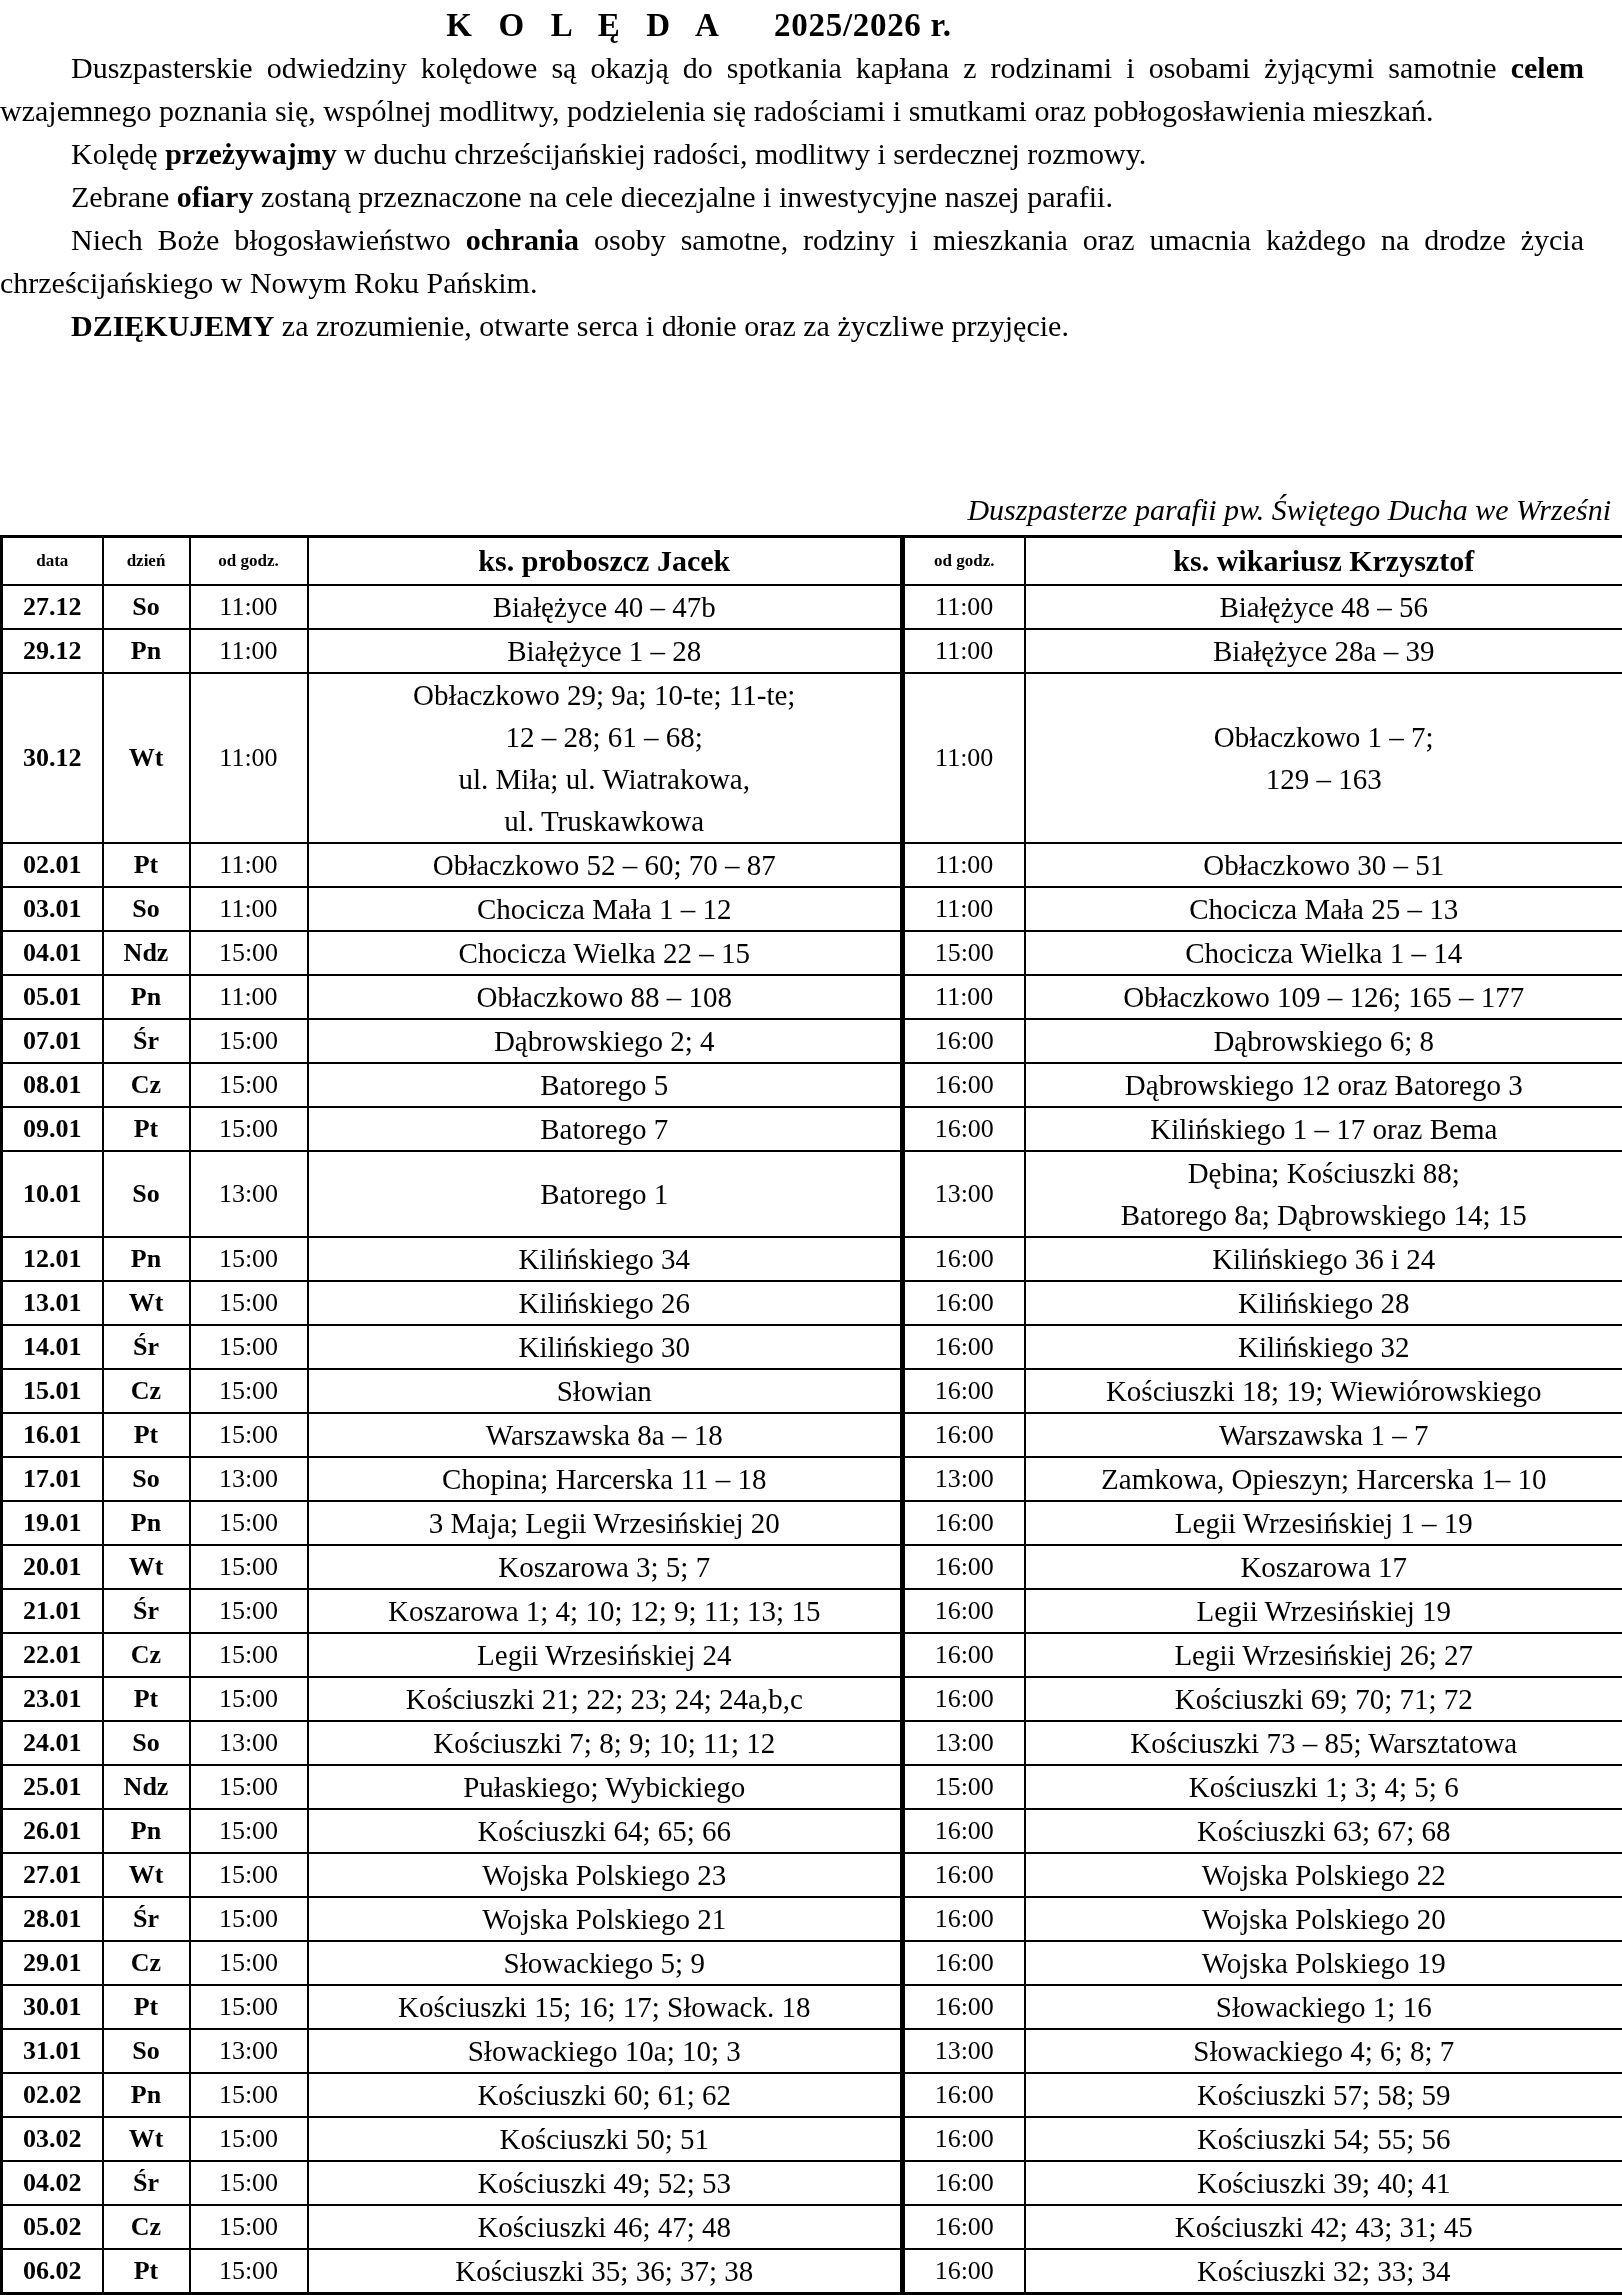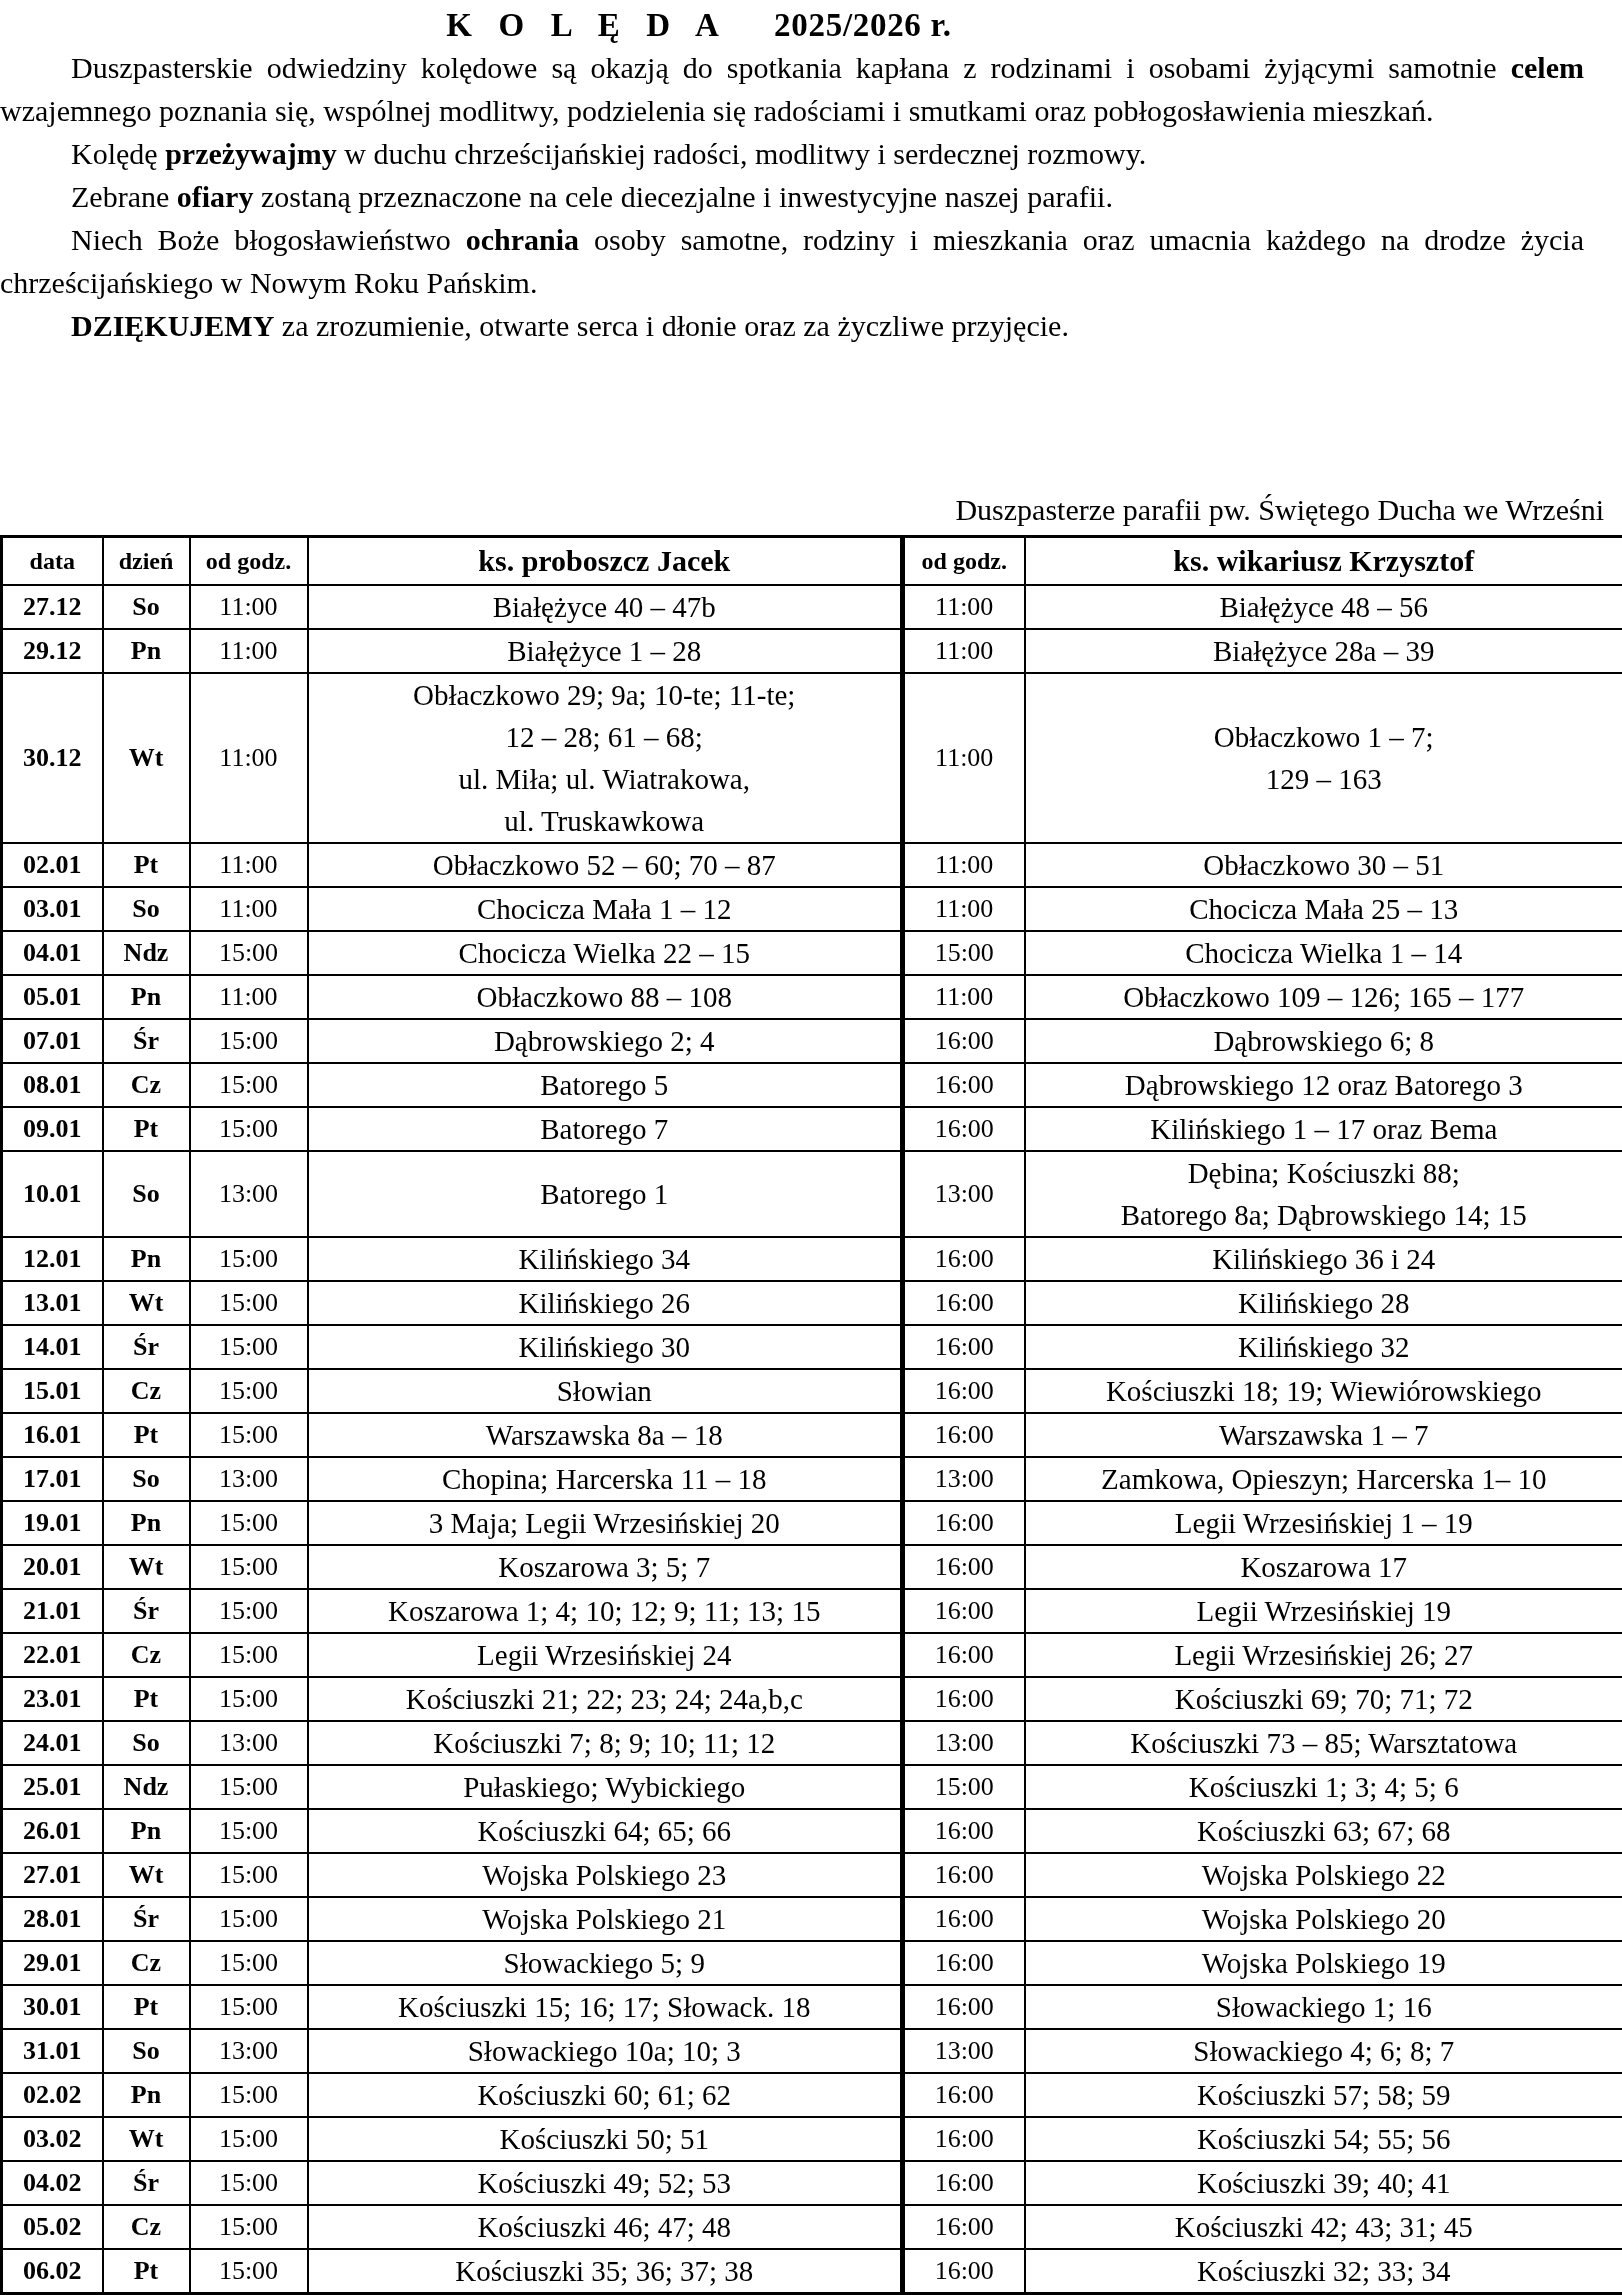--- a/index.html
+++ b/index.html
@@ -13,32 +13,32 @@
   }
   .title .t1 { letter-spacing: 9.2px; }
   .title .t2 { margin-left: 46px; }
   .intro {
     position: absolute; left: 0; top: 46px; width: 1584px;
     font-size: 30px; line-height: 43px;
   }
   .intro p { margin: 0; text-align: justify; text-align-last: left; text-indent: 71px; }
   .intro b { font-weight: bold; }
   .signature {
-    position: absolute; right: 19px; top: 488px; font-size: 30px; line-height: 43px;
+    position: absolute; right: 12px; top: 488px; font-style: italic; font-size: 30px; line-height: 43px;
   }
   table.sched {
     position: absolute; left: 0; top: 535px; width: 1623px;
     border-collapse: collapse; table-layout: fixed;
     border: 3.3px solid #000;
   }
   table.sched td, table.sched th {
     border: 2px solid #000; padding: 0 2.6px; text-align: center; vertical-align: middle;
     overflow: hidden; white-space: nowrap;
   }
-  table.sched th { height: 46px; font-size: 24px; font-weight: bold; }
+  table.sched th { height: 46px; font-size: 17px; font-weight: bold; }
   table.sched th.priest { font-size: 30px; }
   table.sched td { font-size: 29px; line-height: 42px; height: 42px; }
   table.sched td.date, table.sched td.day { font-weight: bold; font-size: 26px; }
   table.sched td.time { font-size: 26px; }
   table.sched td.addr { white-space: normal; }
   table.sched .divider { border-left: 5.2px solid #000; }
   col.c-date { width: 101px; }
   col.c-day { width: 87px; }
   col.c-time { width: 118px; }
   col.c-addr1 { width: 595px; }

